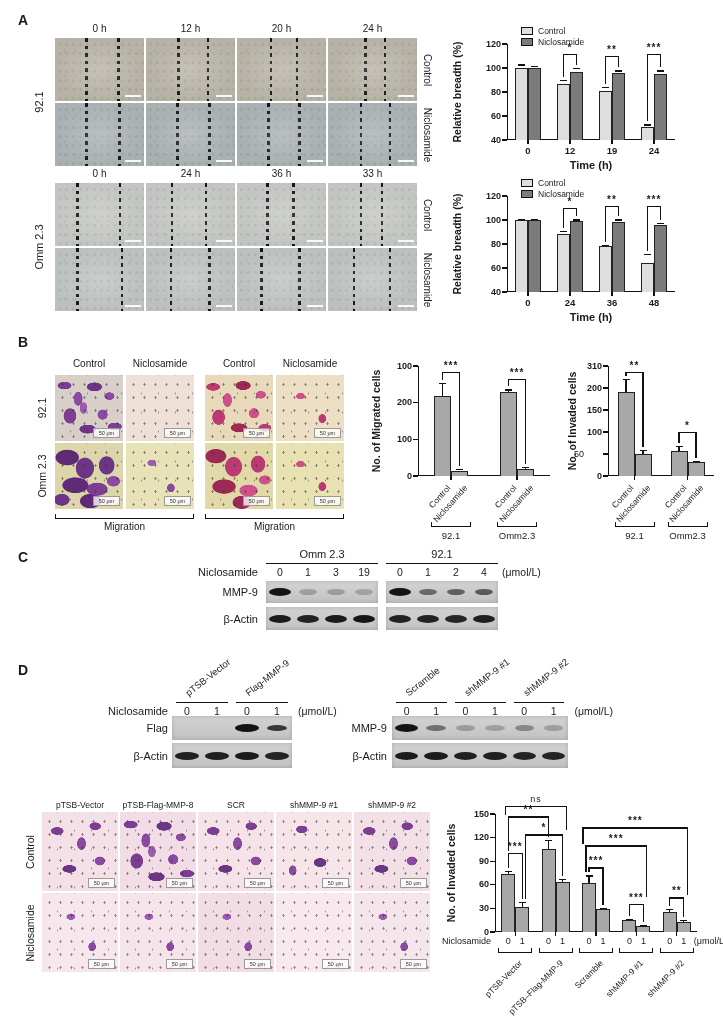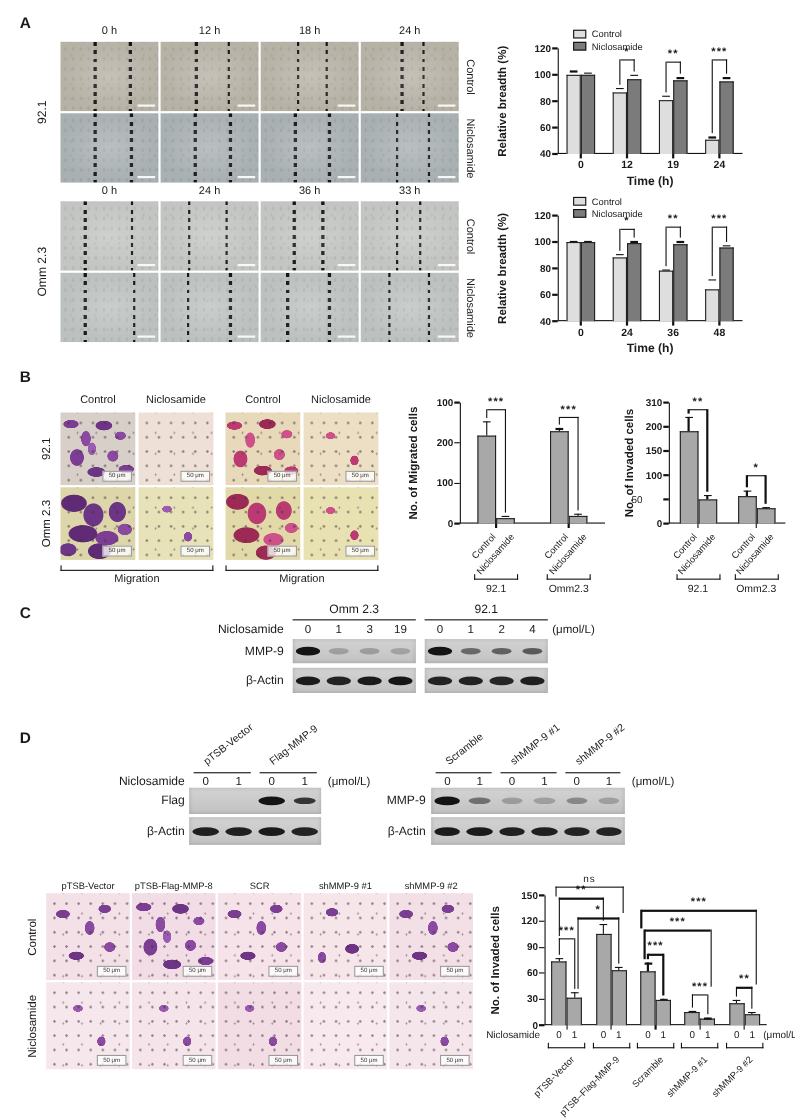--- a/index.html
+++ b/index.html
@@ -90,21 +90,21 @@
 </head>
 <body>
 
 <div id="page">
   <div class="abs panel-letter" style="left:18px;top:12px">A</div>
   <div class="abs panel-letter" style="left:18px;top:334px">B</div>
   <div class="abs panel-letter" style="left:18px;top:549px">C</div>
   <div class="abs panel-letter" style="left:18px;top:662px">D</div>
 <div class="abs" style="left: 55px; top: 23px; width: 89px; text-align: center; font-size: 10px;">0 h</div>
     <div class="abs" style="left: 146px; top: 23px; width: 89px; text-align: center; font-size: 10px;">12 h</div>
-    <div class="abs" style="left: 237px; top: 23px; width: 89px; text-align: center; font-size: 10px;">18 h</div>
+    <div class="abs" style="left: 237px; top: 23px; width: 89px; text-align: center; font-size: 10px;">20 h</div>
     <div class="abs" style="left: 328px; top: 23px; width: 89px; text-align: center; font-size: 10px;">24 h</div>
     <div class="abs wcell" style="left: 55px; top: 38px; width: 89px; height: 63px; background-color: rgb(183, 178, 166);">
       <div class="dashline" style="left: 34%;"></div>
       <div class="dashline" style="left: 70%;"></div>
       <div class="wscale"></div>
     </div>
     <div class="abs wcell" style="left: 146px; top: 38px; width: 89px; height: 63px; background-color: rgb(183, 178, 166);">
       <div class="dashline" style="left: 35%;"></div>
       <div class="dashline" style="left: 68%;"></div>
       <div class="wscale"></div>

